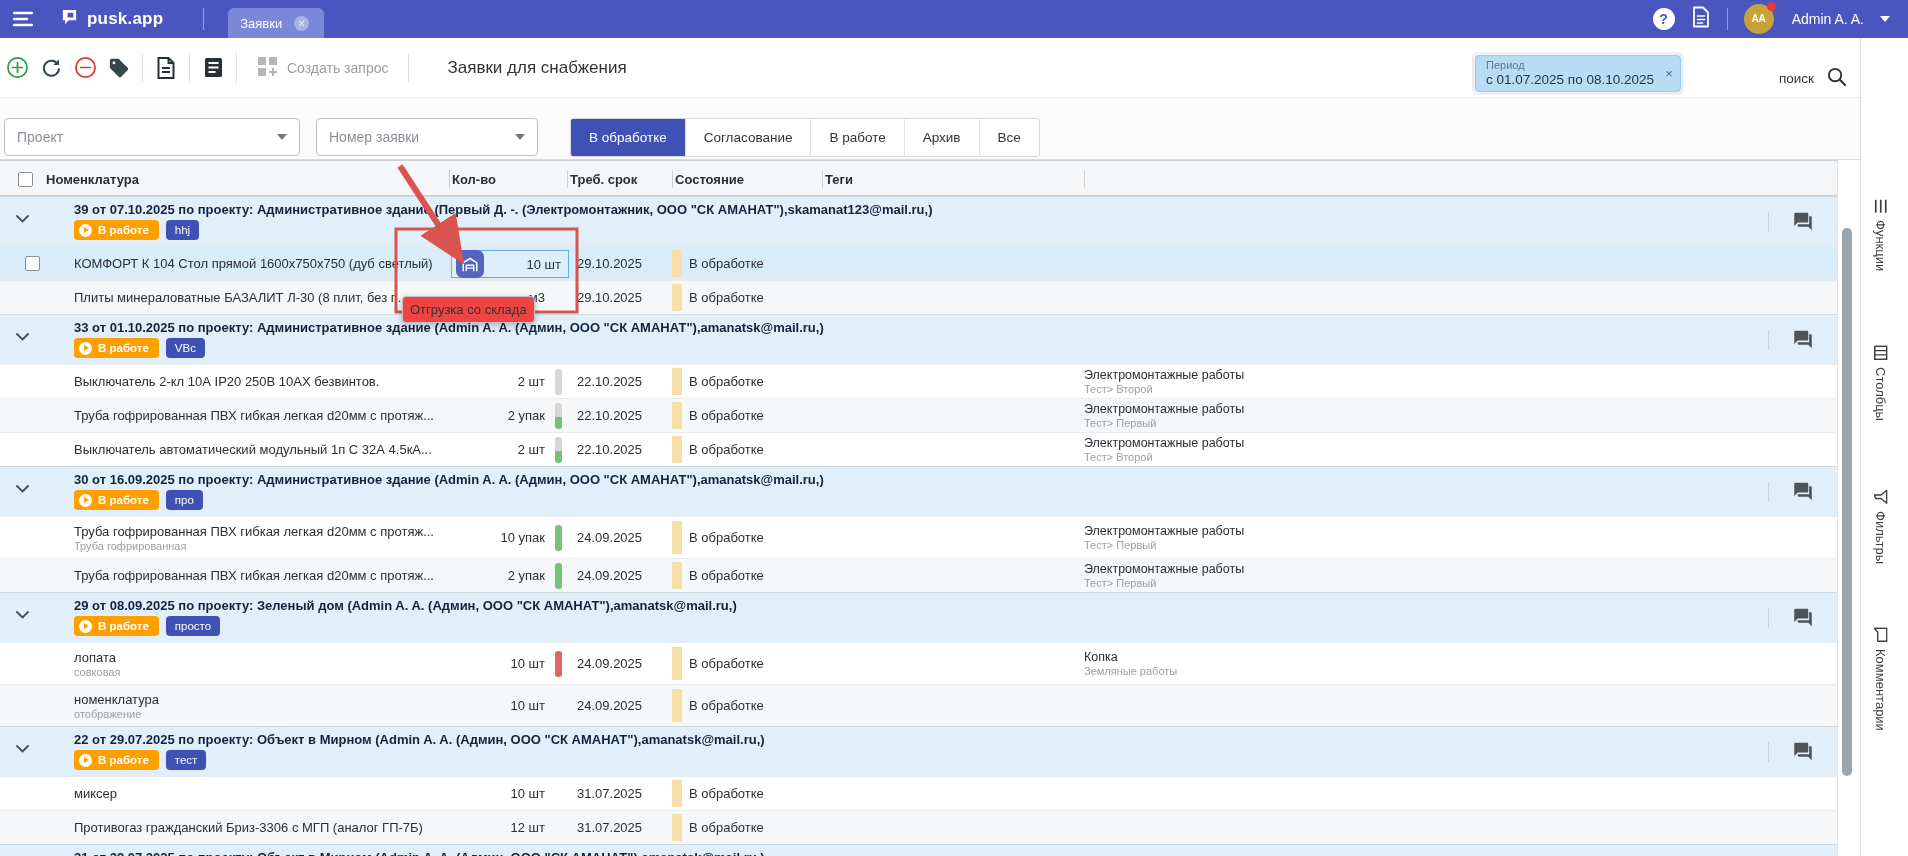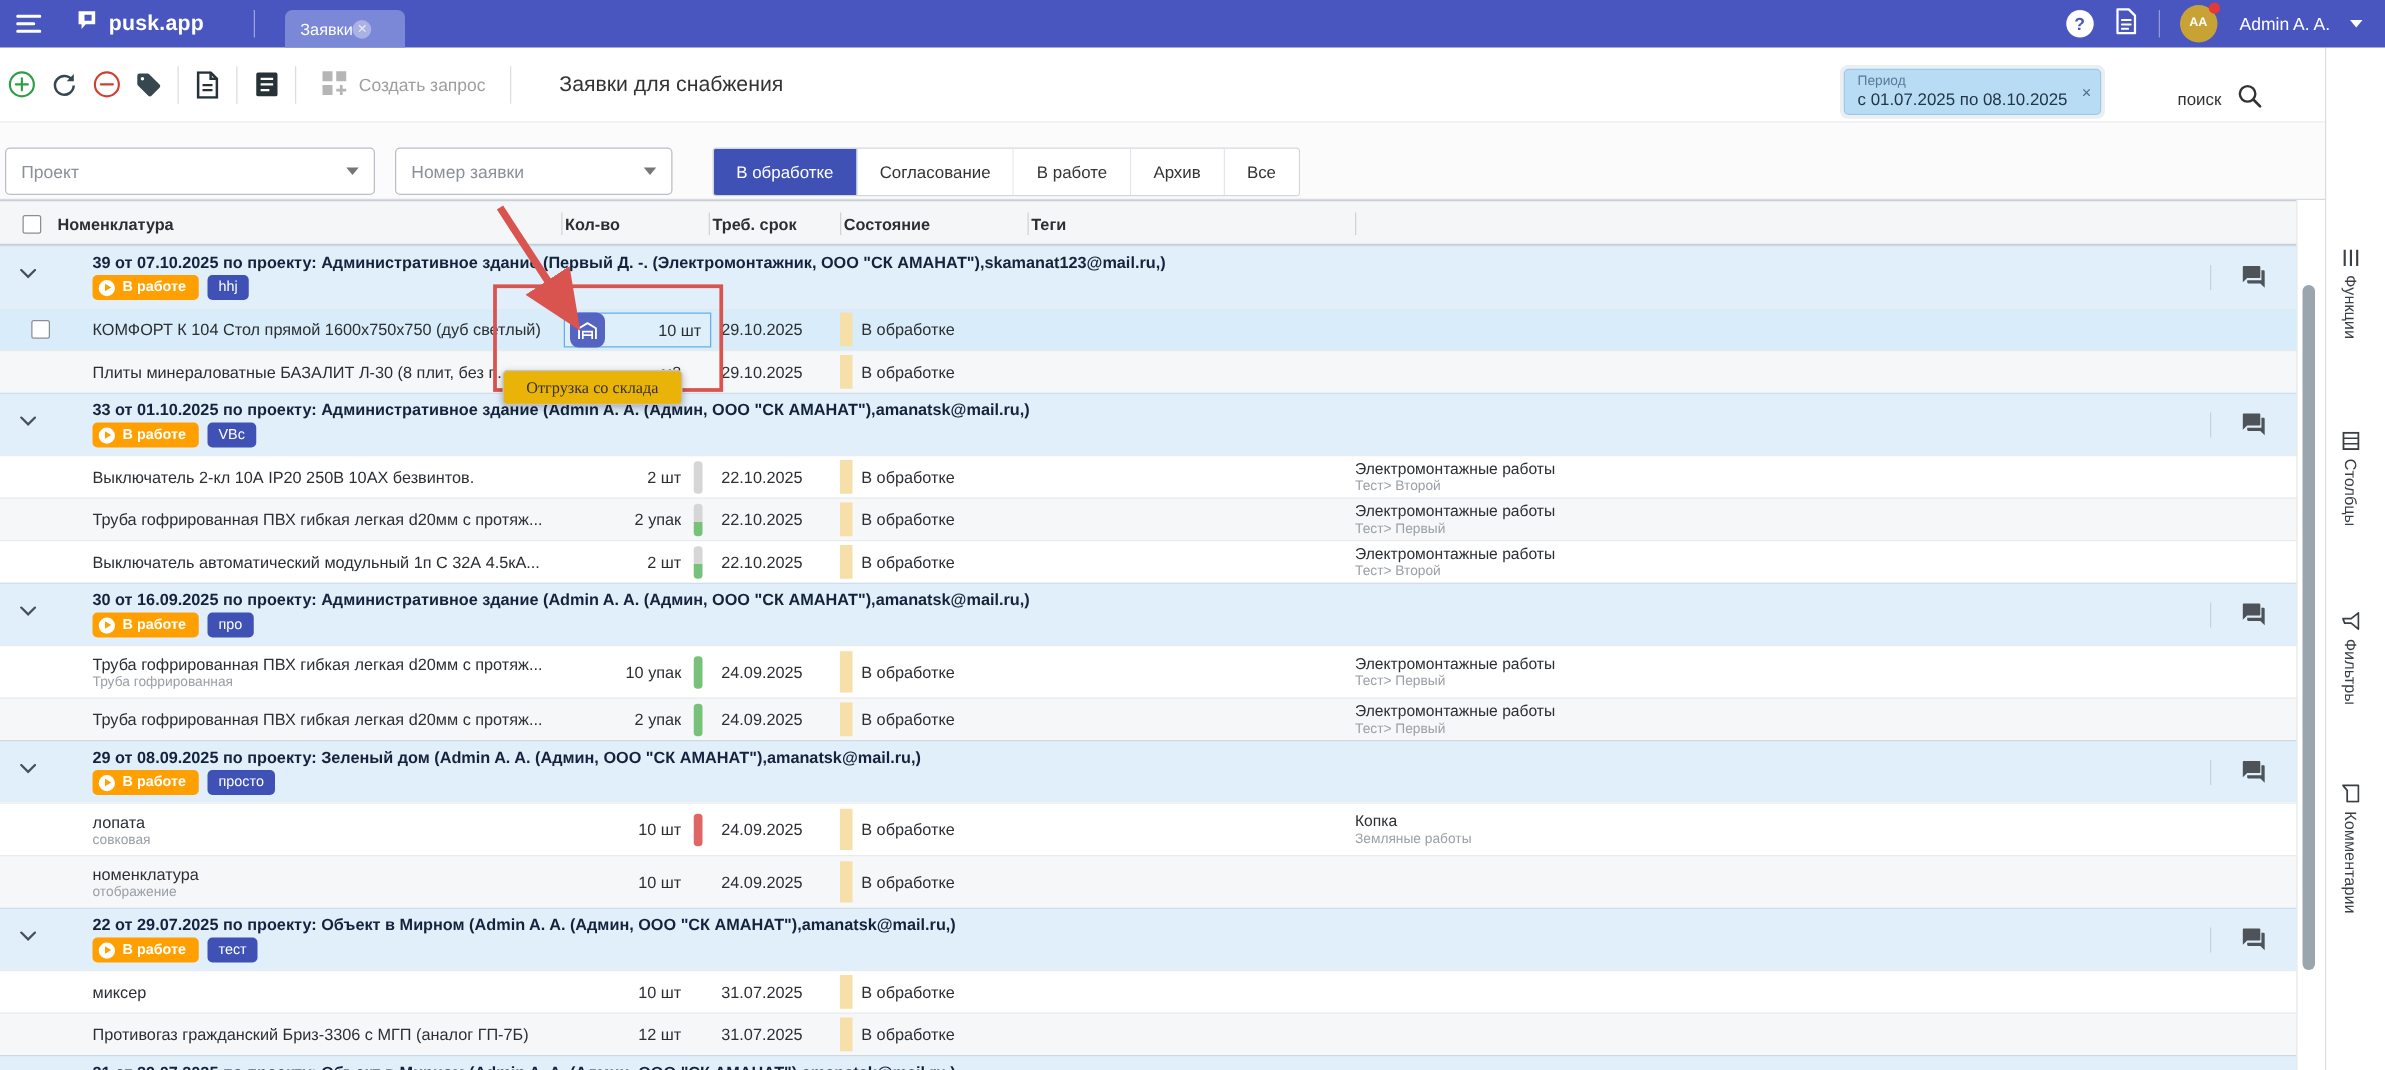--- a/index.html
+++ b/index.html
@@ -6,21 +6,21 @@
   html,body { width:1908px; height:856px; overflow:hidden; }
   body { font-family:"Liberation Sans","DejaVu Sans",sans-serif; background:#fff; }
   .app { position:relative; width:1908px; height:856px; overflow:hidden; background:#fff; }
 
   
   .navbar { position:absolute; left:0; top:0; width:1908px; height:38px; background:#4956c0; display:flex; align-items:center; z-index:10; }
   .nav-menu { width:46px; display:flex; justify-content:center; cursor:pointer; }
   .logo { display:flex; align-items:center; gap:8px; margin-left:14px; }
   .logo-text { color:#fff; font-size:17px; font-weight:bold; letter-spacing:.2px; }
   .nav-div { width:1px; height:22px; background:rgba(255,255,255,.45); margin:0 24px 0 40px; }
-  .tab { height:30px; align-self:flex-end; background:#7b87d7; border-radius:6px 6px 0 0; display:flex; align-items:center; gap:0; padding:0 12px; min-width:96px; }
+  .tab { height:30px; align-self:flex-end; background:#7b87d7; border-radius:6px 6px 0 0; display:flex; align-items:center; gap:12px; padding:0 12px; min-width:96px; }
   .tab-label { color:#fff; font-size:13px; }
   .tab-close { width:15px; height:15px; border-radius:50%; background:rgba(255,255,255,.35); color:#e8eaf6; font-size:10px; line-height:15px; text-align:center; cursor:pointer; }
   .nav-spacer { flex:1; }
   .nav-right { display:flex; align-items:center; gap:16px; margin-right:18px; }
   .help-circ { width:22px; height:22px; border-radius:50%; background:#fff; color:#4956c0; font-weight:bold; font-size:14px; text-align:center; line-height:22px; cursor:pointer; }
   .nav-divider2 { width:1px; height:22px; background:rgba(255,255,255,.4); }
   .avatar-wrap { position:relative; }
   .avatar { width:30px; height:30px; border-radius:50%; background:#c9a236; color:#fff; font-size:10px; font-weight:bold; text-align:center; line-height:30px; }
   .avatar-dot { position:absolute; right:-2px; top:-2px; width:9px; height:9px; border-radius:50%; background:#e53935; }
   .user-name { color:#fff; font-size:14px; margin-left:2px; }
@@ -30,21 +30,21 @@
   .toolbar { position:absolute; left:0; top:38px; width:1908px; height:59px; background:#fff; display:flex; align-items:center; }
   .tb-btn { width:34px; height:34px; display:flex; align-items:center; justify-content:center; cursor:pointer; }
   .tb-sep { width:1px; height:30px; background:#ddd; margin:0 6px; }
   .create-req { display:flex; align-items:center; gap:9px; padding:0 14px; color:#9e9e9e; font-size:14px; }
   .page-title { font-size:17px; color:#333; margin-left:32px; }
   .period { position:absolute; left:1472px; top:52px; background:#eceff1; border-radius:6px; padding:3px; }
   .period-chip { position:relative; background:#b9dcf5; border:1px solid #9cc9ec; border-radius:4px; padding:3px 26px 4px 10px; cursor:pointer; }
   .period-label { font-size:11px; color:#5b7a99; }
   .period-value { font-size:13.5px; color:#20364a; margin-top:1px; }
   .period-close { position:absolute; right:7px; top:10px; font-size:13px; color:#4d6b87; cursor:pointer; }
-  .searchbox { position:absolute; left:1742px; top:66px; display:flex; align-items:center; gap:12px; cursor:pointer; }
+  .searchbox { position:absolute; left:1779px; top:66px; display:flex; align-items:center; gap:12px; cursor:pointer; }
   .search-label { font-size:13.5px; color:#333; }
 
   
   .filterbar { position:absolute; left:0; top:97px; width:1908px; height:63px; background:#fbfbfc; border-top:1px solid #ececec; border-bottom:1px solid #d7dbe0;padding-left:23px; }
   .select { position:absolute; top:20px; height:38px; background:#fff; border:1px solid #b9bec7; border-radius:4px; display:flex; align-items:center; justify-content:space-between; padding:0 12px; cursor:pointer; }
   .select-ph { color:#8a8f98; font-size:14px; }
   .sel-caret { width:0; height:0; border-left:5px solid transparent; border-right:5px solid transparent; border-top:6px solid #777; }
   .seg { position:absolute; left:570px; top:20px; height:39px; display:flex; border:1px solid #d3d7dc; border-radius:3px; overflow:hidden; background:#fff; }
   .seg-btn { padding:0 18px; font-size:13.5px; color:#333; display:flex; align-items:center; border-right:1px solid #e2e5e9; cursor:pointer; background:#fff; }
   .seg-btn:last-child { border-right:none; }
@@ -93,21 +93,21 @@
   .state-stripe { width:10px; height:82%; background:#f6dfa9; }
   .state-text { font-size:13px; color:#2b2f33; }
   .c-work .w1 { font-size:12.5px; color:#2b2f33; white-space:nowrap; }
   .c-work .w2 { font-size:11px; color:#9aa0a6; margin-top:1px; }
   .focus-box { position:absolute; left:451px; top:3px; height:28px; width:118px; border:1px solid #67aee6; background:#ddeffa; display:flex; align-items:center; justify-content:space-between; padding:0 7px 0 4px; z-index:5; }
   .wh-btn { width:28px; height:28px; margin-top:0; border-radius:7px; background:#5563c1; display:flex; align-items:center; justify-content:center; cursor:pointer; }
   .focus-qty { font-size:13px; color:#2b2f33; }
 
   
   .annot { position:absolute; left:0; top:0; z-index:40; pointer-events:none; }
-  .tooltip { position:absolute; left:402px; top:296px; z-index:45; background:#eab308; border:1px solid #c3c3c3; border-radius:4px; box-shadow:0 2px 6px rgba(0,0,0,.25); padding:5px 18px; font-size:13px; color:#333; white-space:nowrap;font-family:Liberation Serif, serif; }
+  .tooltip { position:absolute; left:402px; top:296px; z-index:45; background:#ef4444; border:1px solid #c3c3c3; border-radius:4px; box-shadow:0 2px 6px rgba(0,0,0,.25); padding:5px 7px; font-size:13px; color:#333; white-space:nowrap; }
 
   
   .vthumb { position:absolute; left:1842px; top:228px; width:10px; height:548px; border-radius:5px; background:#9aa5ae; z-index:8; cursor:pointer; }
   .side { position:absolute; left:1860px; top:38px; width:48px; height:818px; background:#fff; border-left:1px solid #d9dde1; z-index:9; }
   .side-item { position:absolute; left:12px; writing-mode:vertical-rl; display:flex; align-items:center; gap:7px; color:#3a3f44; font-size:13px; cursor:pointer; }
   .side-icon { transform:rotate(90deg); }
 </style>
 </head>
 <body>
 

